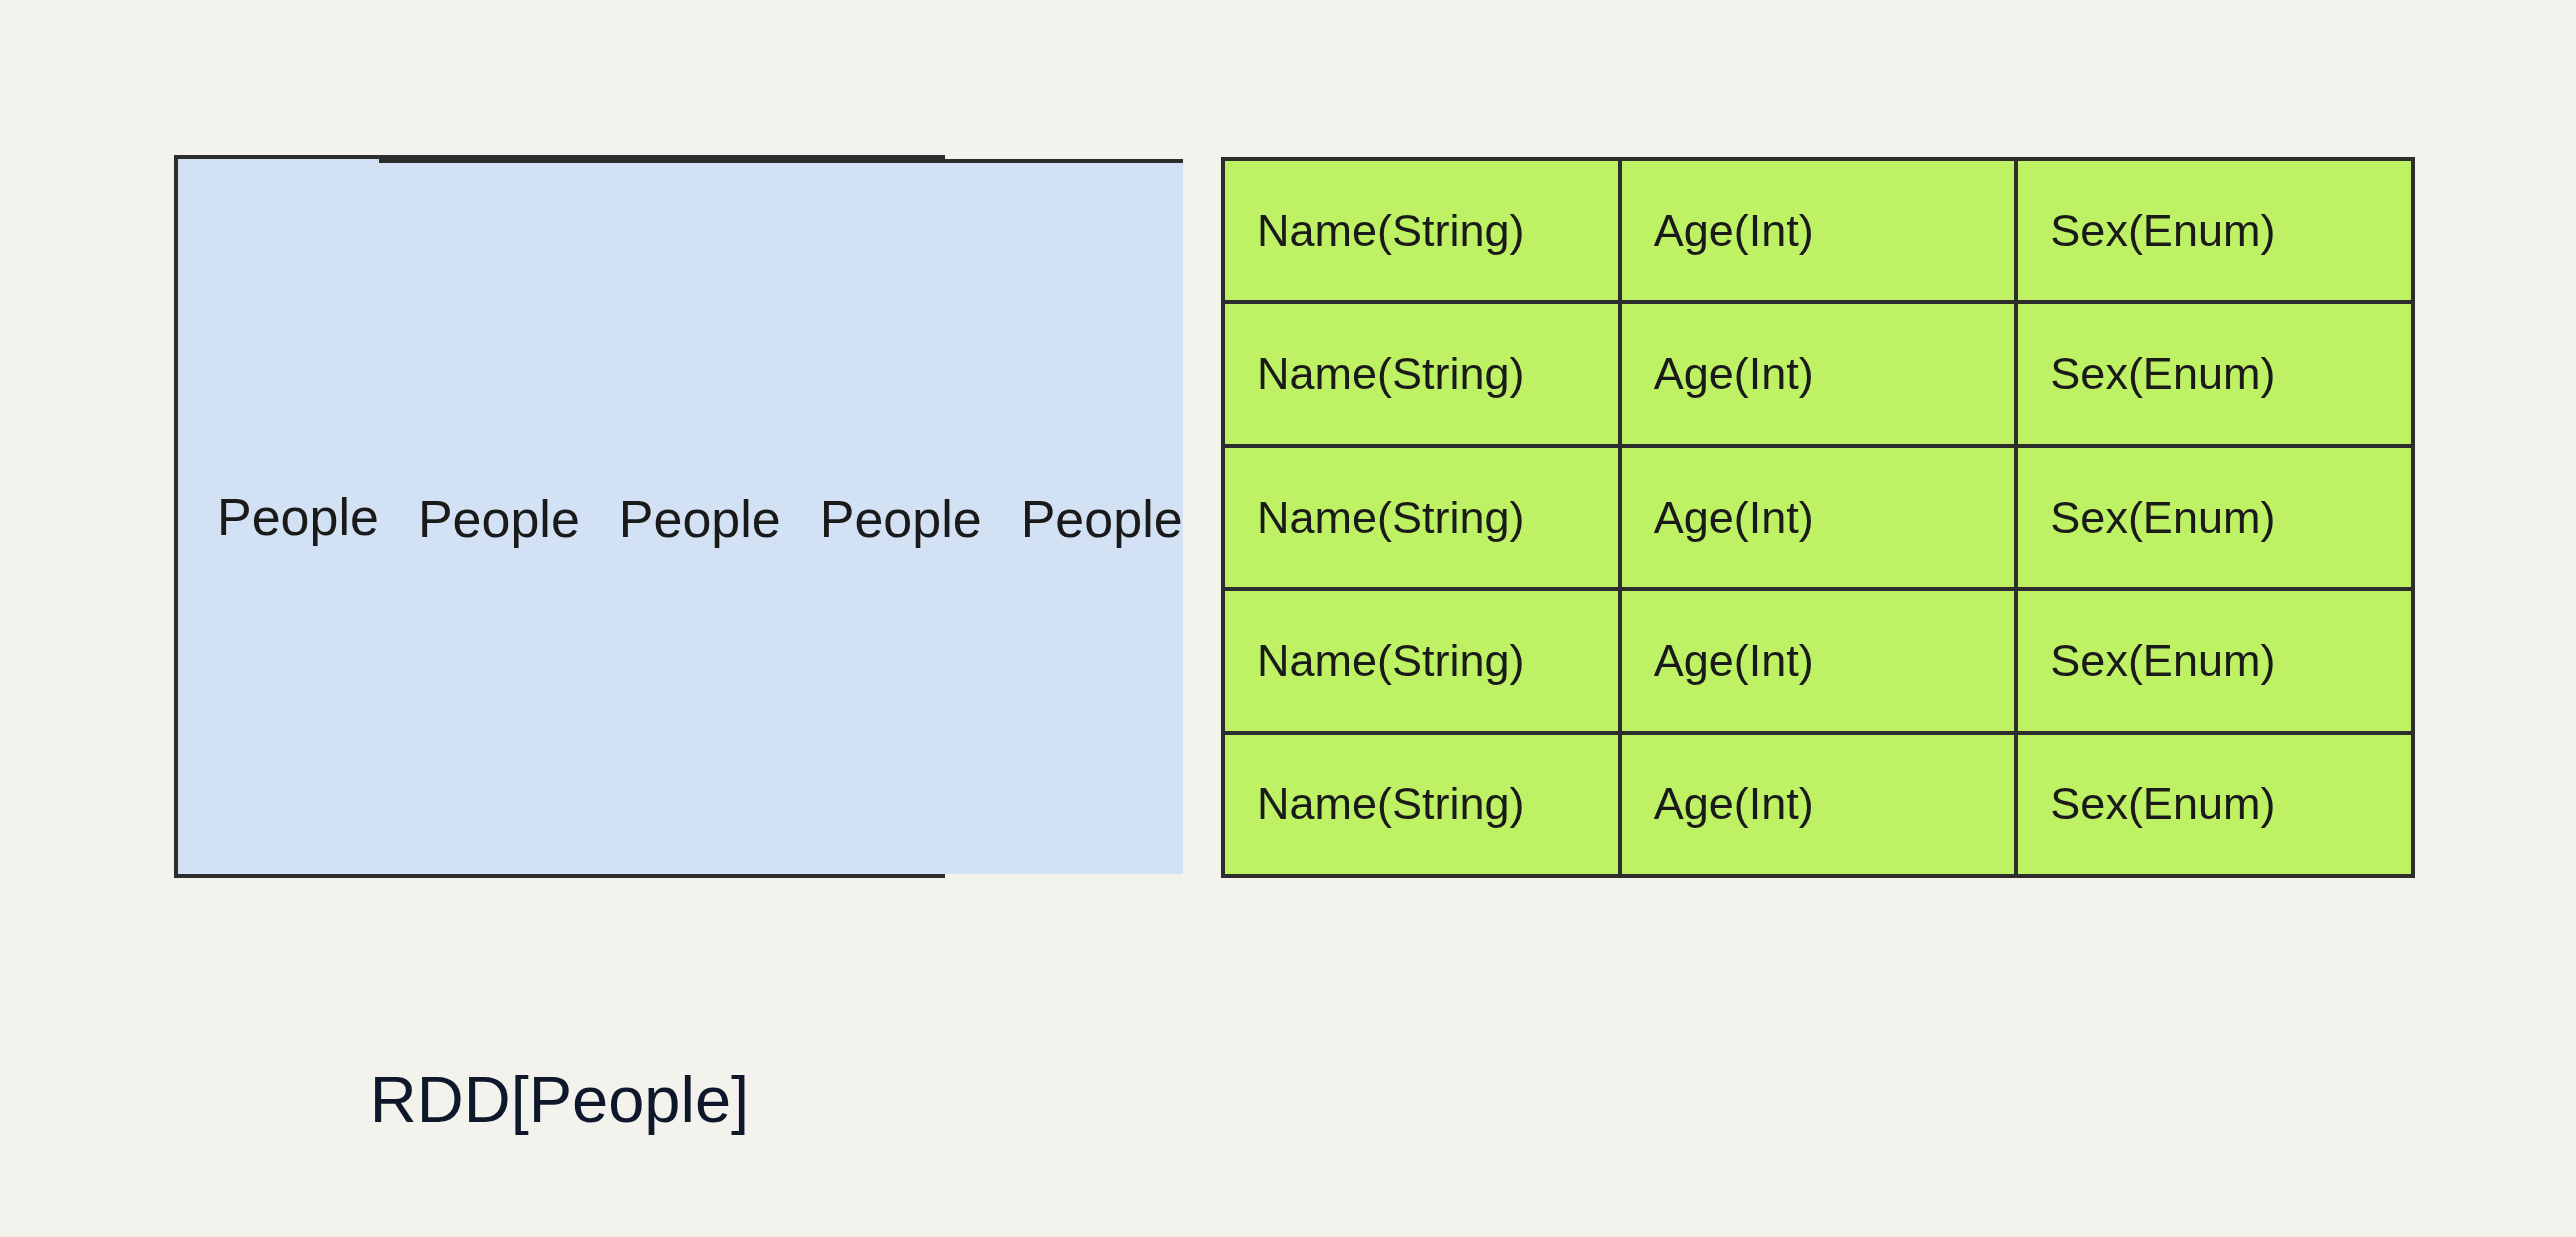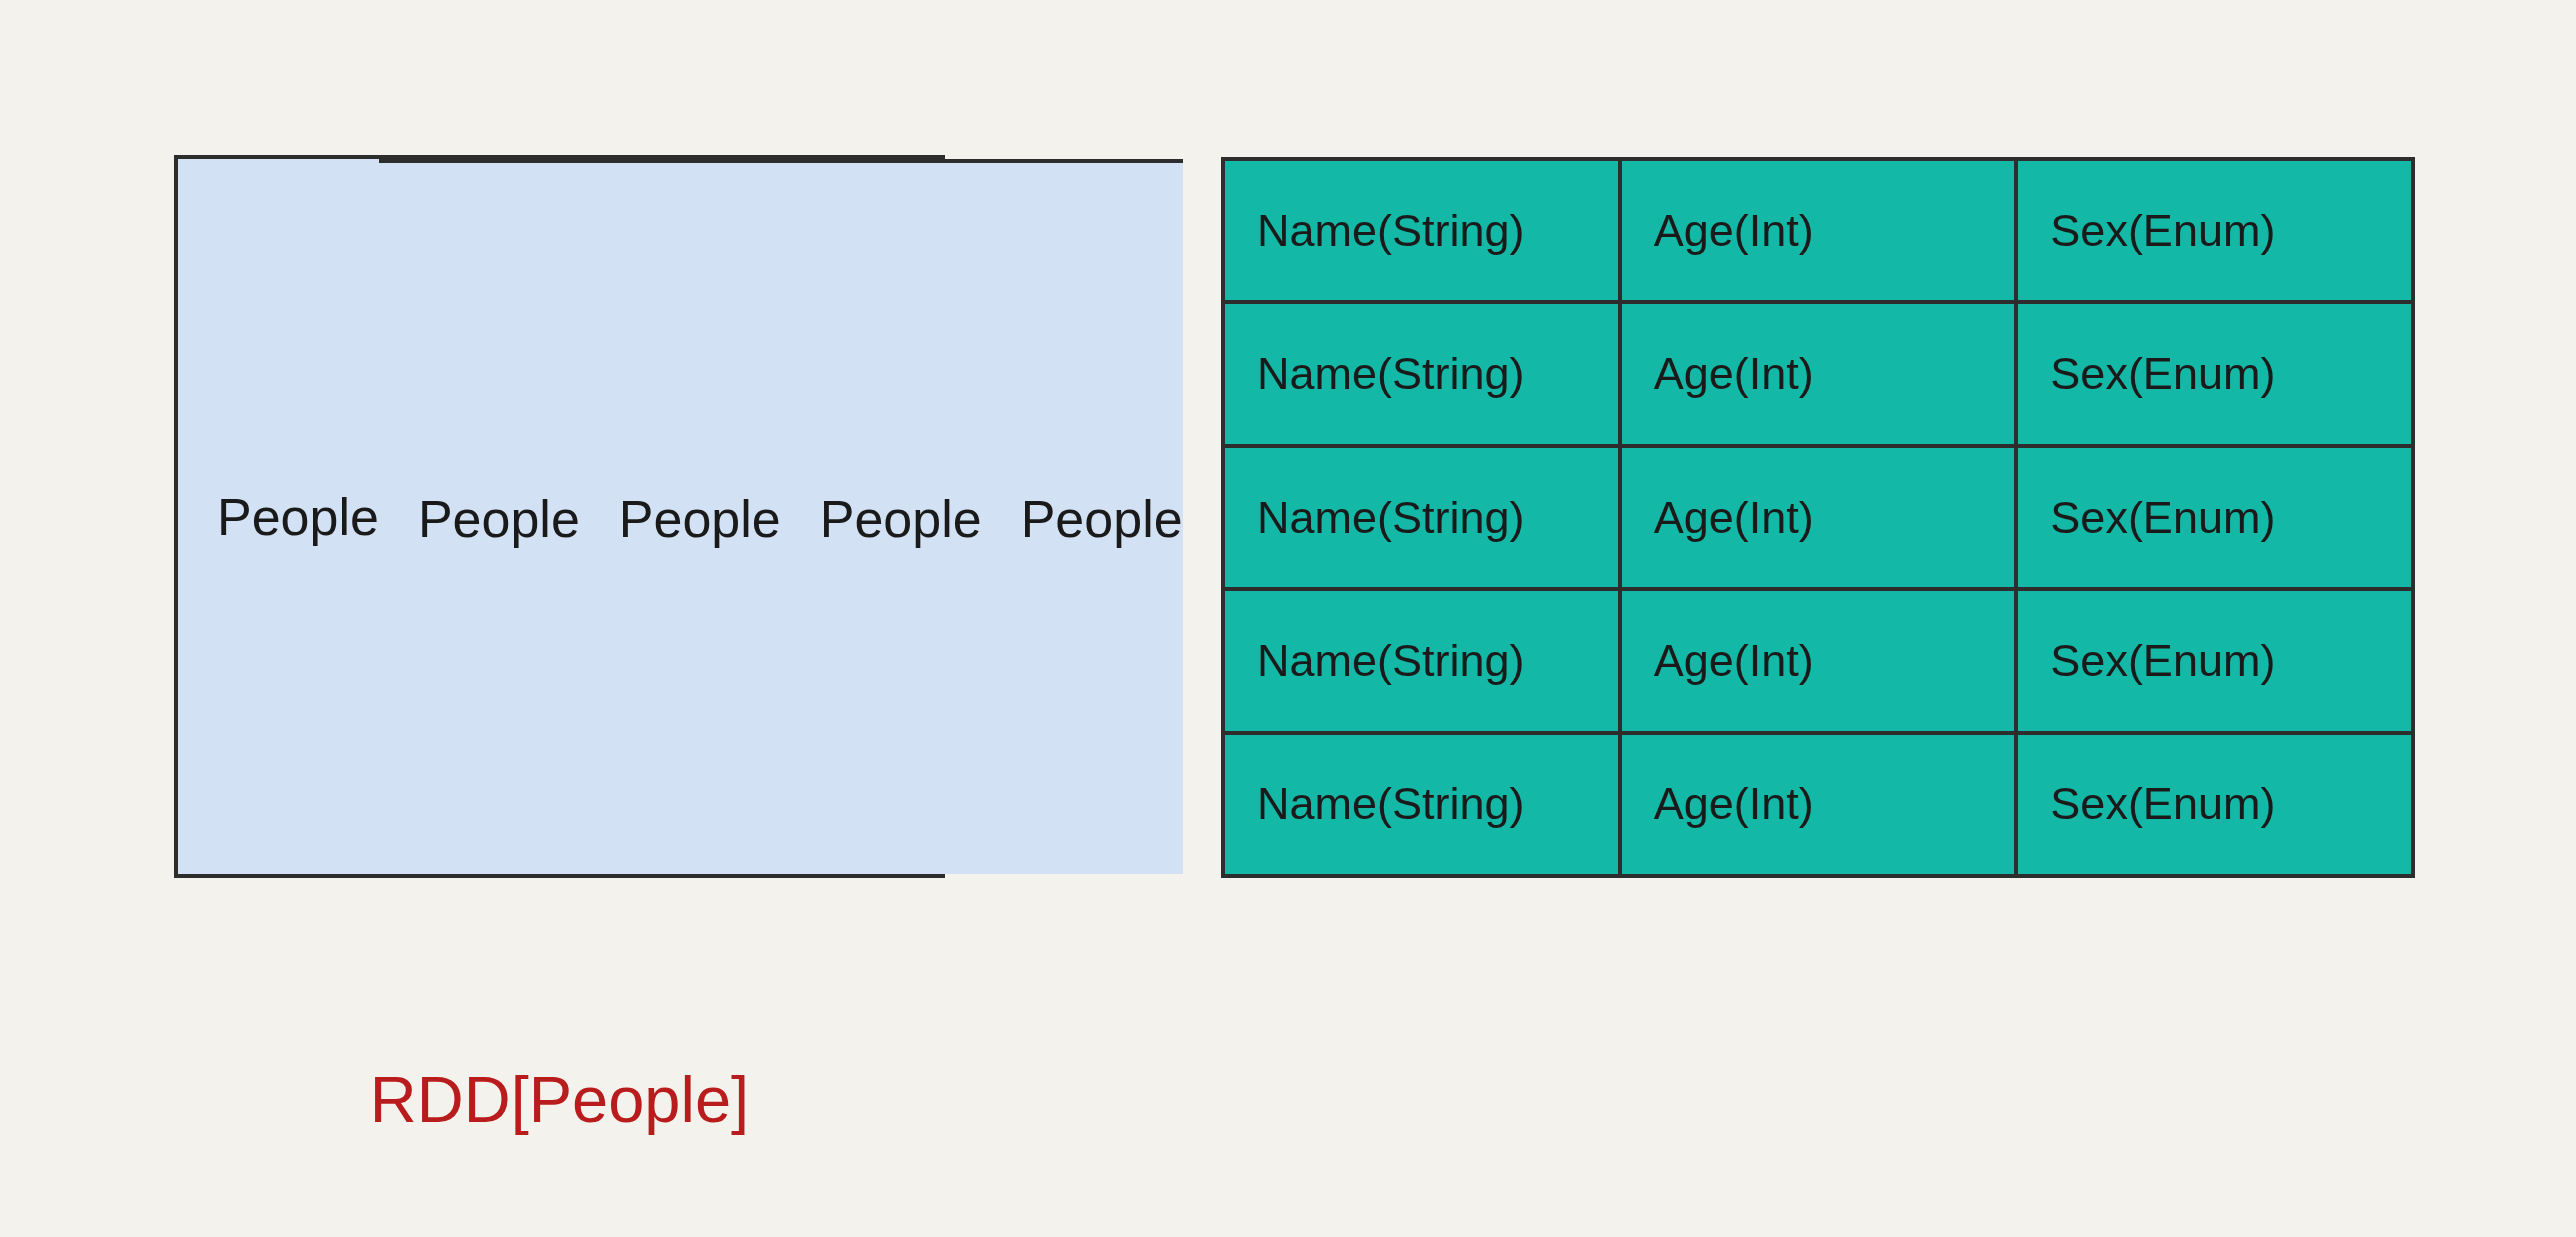--- a/index.html
+++ b/index.html
@@ -62,33 +62,33 @@
   }
   .ds-row + .ds-row {
     border-top: 4.9px solid #2d2d2d;
   }
   .ds-cell {
     flex: 1;
     display: flex;
     align-items: center;
     padding-left: 32px;
     font-size: 45px;
-    background: #14b8a6;
+    background: #bef264;
     box-sizing: border-box;
   }
   .ds-cell + .ds-cell {
     border-left: 4.9px solid #2d2d2d;
   }
 
   
   .caption {
     position: absolute;
     text-align: center;
     font-size: 65px;
-    color: #b91c1c;
+    color: #0f172a;
   }
   .caption.rdd-cap {
     left: 174px;
     width: 771px;
     top: 1062px;
   }
   .caption.ds-cap {
     left: 1221px;
     width: 1194px;
     top: 1062px;

